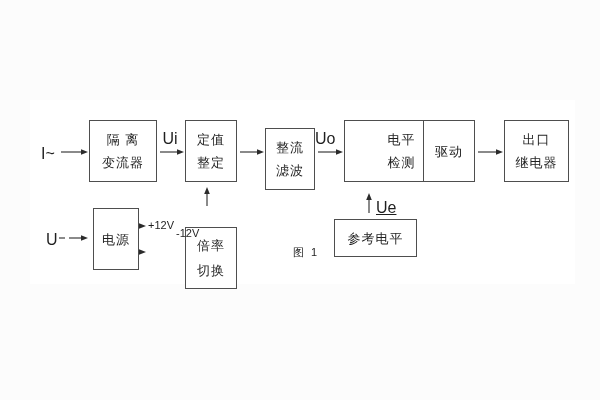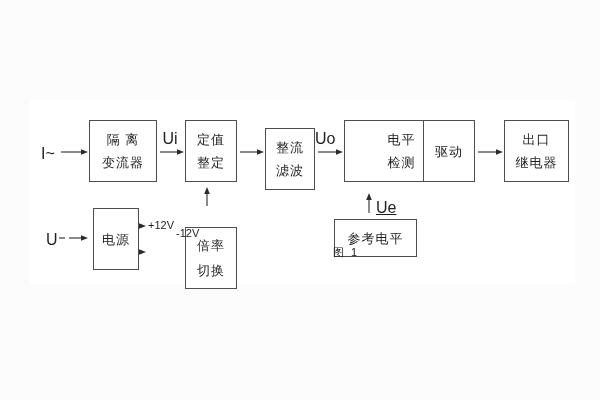--- a/index.html
+++ b/index.html
@@ -120,15 +120,15 @@
   </div>
 
   <div class="lbl sig" style="left:41px;top:145px;">I~</div>
   <div class="lbl sig" style="left:46px;top:231px;">U</div>
   <div class="lbl sig" style="left:159px;top:130px;width:22px;text-align:center;">Ui</div>
   <div class="lbl sig" style="left:315px;top:130px;width:26px;text-align:left;">Uo</div>
   <div class="lbl sig" style="left:376px;top:199px;text-decoration:underline;">Ue</div>
   <div class="lbl" style="left:148px;top:219px;">+12V</div>
   <div class="lbl" style="left:148px;top:227px;margin-left:28px;">-12V</div>
 
-  <div class="lbl" style="left:293px;top:245px;letter-spacing:2px;margin-left:40px;">图 1</div>
+  <div class="lbl" style="left:293px;top:245px;letter-spacing:2px;">图 1</div>
 
 </div>
 
 </body></html>

